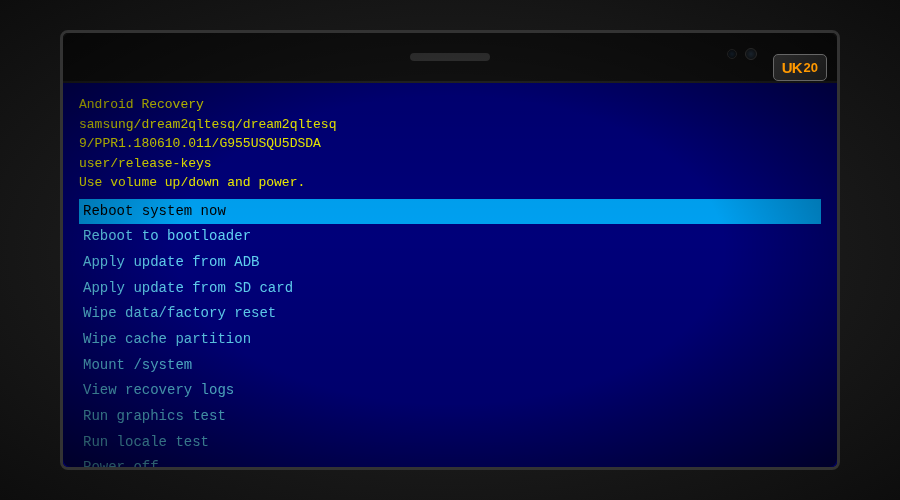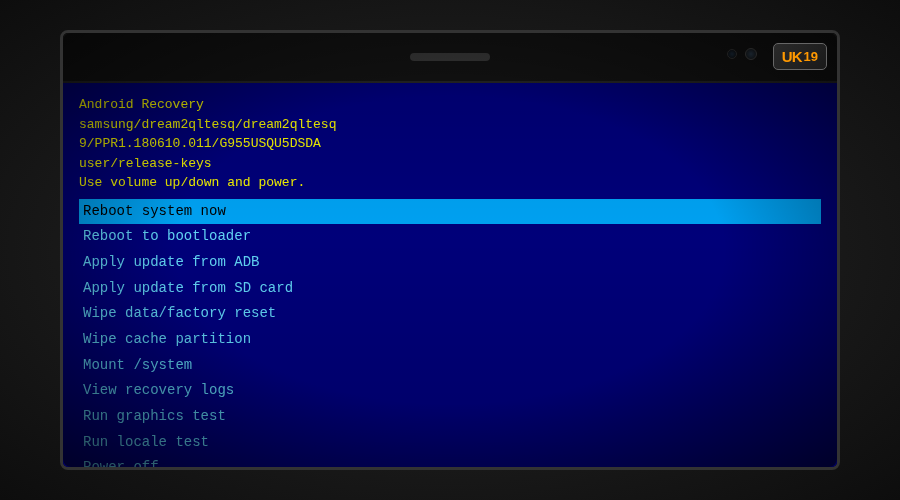--- a/index.html
+++ b/index.html
@@ -151,21 +151,21 @@
       top: 0; left: 0; right: 0; bottom: 0;
       background: radial-gradient(ellipse at center, transparent 50%, rgba(0,0,0,0.6) 100%);
       pointer-events: none;
       z-index: 15;
       border-radius: 8px;
     }
 
     
     .badge-container {
       position: absolute;
-      top: 10px;
+      top: 21px;
       right: 10px;
       z-index: 30;
     }
 
     .badge-inner {
       background: linear-gradient(135deg, #2a2a2a, #1a1a1a);
       border: 1px solid #666;
       border-radius: 5px;
       padding: 4px 8px;
       display: flex;
@@ -223,18 +223,18 @@
           <li class="menu-item">Power off</li>
         </ul>
     </div>
 
     <div class="photo-overlay"></div>
     <div class="vignette"></div>
 
     <div class="badge-container">
       <div class="badge-inner">
         <span class="badge-uk">UK</span>
-        <span class="badge-num">19</span>
+        <span class="badge-num">20</span>
       </div>
     </div>
 
   </div>
 </div>
 
 </body></html>

